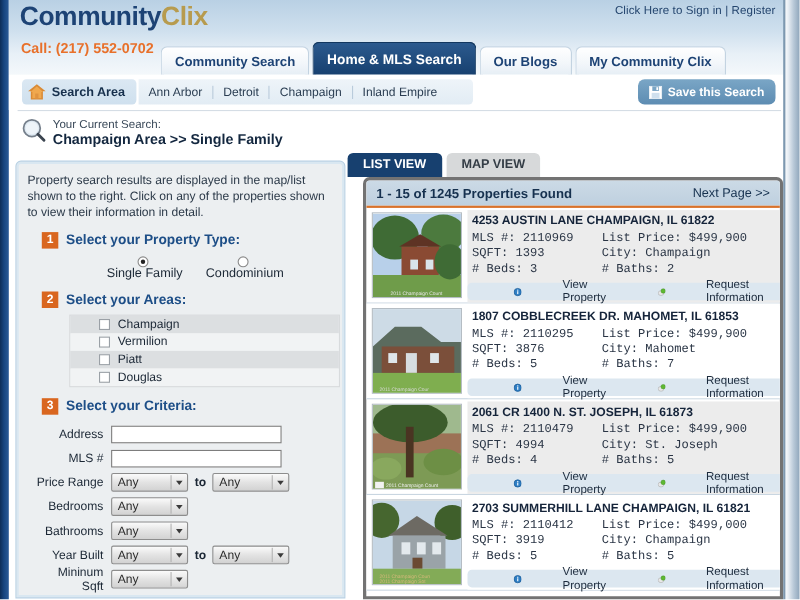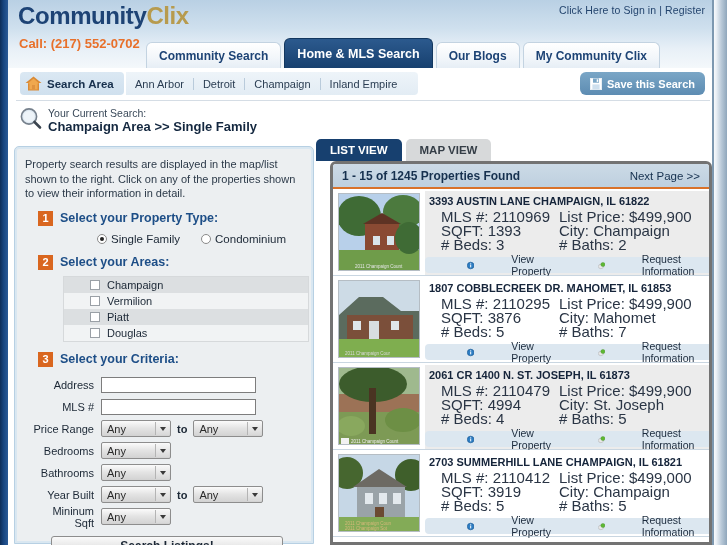--- a/index.html
+++ b/index.html
@@ -83,21 +83,21 @@
     display: flex; align-items: center;
     background: linear-gradient(to bottom,#dbe8f3,#cfe0ee);
     border-radius: 4px; padding: 0 10px 0 5px;
   }
   .house-ico { width: 17px; height: 15px; margin-right: 5px; display:block; }
   #areapill .lbl { font-size: 11.5px; font-weight: bold; color: #17304d; }
   #arealinks {
     position: absolute; left: 118px; top: 4px; height: 23px;
     display: flex; align-items: center;
     background: linear-gradient(to bottom,#eef4f9,#e2ecf4);
-    border-radius: 0 4px 4px 0; padding-right: 12px;
+    border-radius: 0 4px 4px 0; padding-right: 24px;
   }
   #arealinks a {
     font-size: 11px; color: #2a3d52; text-decoration: none;
     padding: 0 9px; border-left: 1px solid #b9cbdb; line-height: 12px;
   }
   #arealinks a:first-child { border-left: none; }
   #savebtn {
     position: absolute; right: 8px; top: 4px; height: 23px;
     display: flex; align-items: center; gap: 5px;
     background: linear-gradient(to bottom,#7aa6c6 0%,#5d8cb2 100%);
@@ -126,21 +126,21 @@
 
   .steprow { display: flex; align-items: center; margin-top: 10px; }
   .stepnum {
     width: 15px; height: 15px; background: #d9661f; color: #ffffff;
     font-size: 11px; font-weight: bold; text-align: center; line-height: 15px;
     margin-right: 7px; margin-left: 13px;
   }
   .steptitle { font-size: 12.5px; font-weight: bold; color: #1d4e87; }
 
   #ptype { margin-top: 7px; padding-left: 72px; display: flex; align-items: center; }
-  #ptype label { font-size: 11.5px; color: #1b2735; display:flex; align-items:center; }
+  #ptype label { font-size: 11.5px; color: #1b2735; display:flex; align-items:center;flex-direction:column; }
   .radio {
     width: 10px; height: 10px; border-radius: 50%;
     border: 1px solid #8a8a8a; background: #ffffff; margin-right: 4px;
     display: inline-block; position: relative;
   }
   .radio.on::after {
     content:""; position:absolute; left:2px; top:2px; width:4px; height:4px;
     border-radius:50%; background:#222;
   }
   .gap { width: 21px; }
@@ -223,21 +223,21 @@
     position: absolute; left: 92px; top: 2px; right: 0; bottom: 0;
     background: #ececec;
   }
   .listing.alt .body { background: #ffffff; }
   .listing .addr {
     font-size: 11px; font-weight: bold; color:#15243a;
     padding: 4px 0 2px 4px; line-height: 13px;
   }
   .listing .grid {
     display: grid; grid-template-columns: 118px 1fr;
-    font-size: 15px; color:#2a3545; padding-left: 16px; line-height: 14px;
+    font-size: 11px; color:#2a3545; padding-left: 4px; line-height: 14px; font-family: Liberation Mono, monospace;
   }
   .listing .acts {
     position: absolute; right: 0; bottom: 2px; height: 16px;
     background: #dce7f0; border-radius: 4px 0 0 4px;
     display: flex; align-items: center; gap: 9px; padding: 0 6px 0 8px;
   }
   .listing .acts span { font-size: 10.5px; color:#1c2b3d; display:flex; align-items:center; gap:3px;margin-left:34px; }
   .info-ico, .req-ico { width: 11px; height: 11px; display:block; }
 </style>
 </head>
@@ -440,21 +440,21 @@
           <rect x="26" y="30" width="34" height="28" fill="#8a4a33"></rect>
           <polygon points="24,30 43,19 62,30" fill="#5e3324"></polygon>
           <rect x="34" y="42" width="7" height="9" fill="#d9e4ea"></rect>
           <rect x="48" y="42" width="7" height="9" fill="#d9e4ea"></rect>
           <rect x="0" y="56" width="82" height="22" fill="#6f9c4a"></rect>
           <ellipse cx="70" cy="44" rx="14" ry="16" fill="#3f6b35"></ellipse>
           <text class="wmtxt" x="16" y="74" font-size="4.5" fill="#e6e6e6">2011 Champaign Count</text>
         </svg>
       </div>
       <div class="body">
-        <div class="addr">3393 AUSTIN LANE CHAMPAIGN, IL 61822</div>
+        <div class="addr">4253 AUSTIN LANE CHAMPAIGN, IL 61822</div>
         <div class="grid">
           <span>MLS #: 2110969</span>
           <span>List Price: $499,900</span>
           <span>SQFT: 1393</span>
           <span>City: Champaign</span>
           <span># Beds: 3</span>
           <span># Baths: 2</span>
         </div>
         <div class="acts">
           <span>

